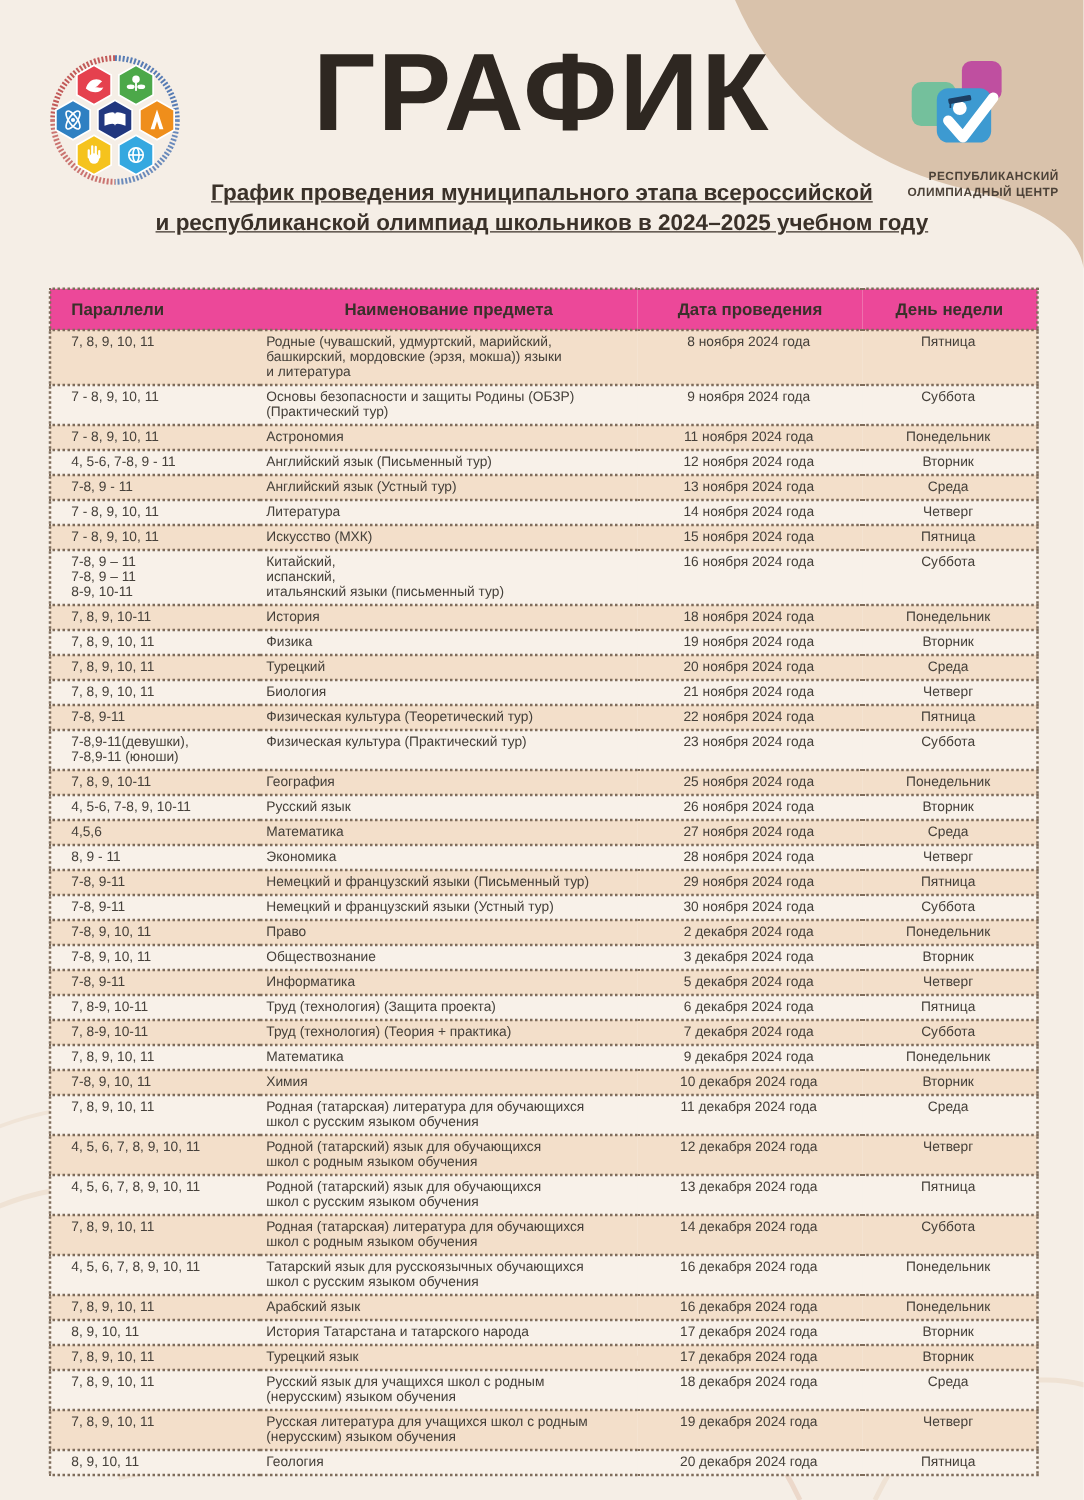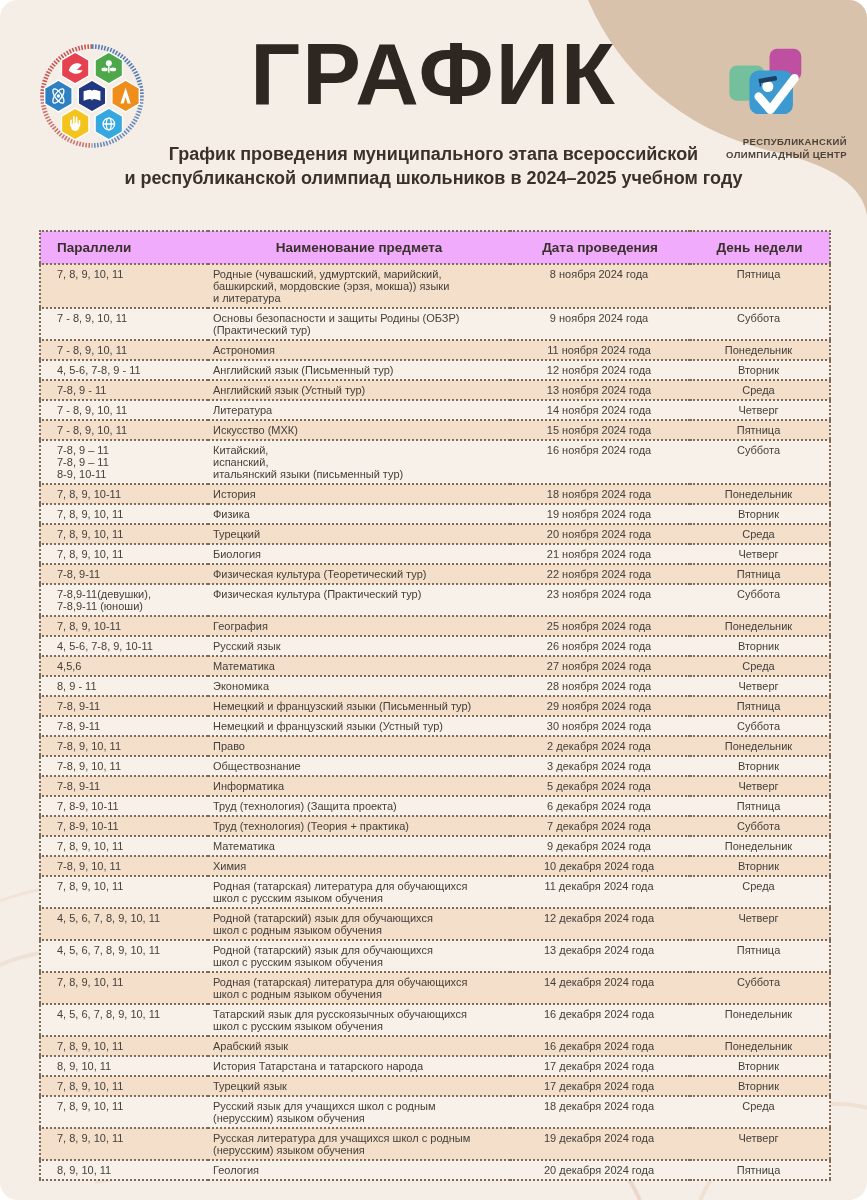--- a/index.html
+++ b/index.html
@@ -1,46 +1,45 @@
 <!DOCTYPE html>
 <html><head>
 <meta charset="utf-8">
 <style>
   html,body{margin:0;padding:0;}
   .sheet{
     position:relative;width:867px;height:1200px;overflow:hidden;
     background:#f5eee6;font-family:"Liberation Sans",sans-serif;
     color:#46403a;
-    border-radius:18px;
   }
   
   .bg-decor{position:absolute;inset:0;pointer-events:none;}
   
   .emblem{position:absolute;left:36px;top:40px;width:112px;height:112px;}
   .page-title{
     position:absolute;left:0;right:0;top:28px;text-align:center;
     font-size:88px;font-weight:700;letter-spacing:2px;color:#2e2721;line-height:1.05;
   }
   .roc{position:absolute;right:20px;top:48px;width:160px;text-align:center;}
   .roc svg{display:block;margin:0 auto;}
   .roc-text{margin-top:5px;font-size:9.5px;font-weight:700;line-height:1.4;
     letter-spacing:.4px;color:#4c4238;text-align:right;}
   .subtitle{
     position:absolute;left:0;right:0;top:143px;text-align:center;
-    font-size:18px;font-weight:700;color:#3a3129;line-height:1.32;
+    font-size:18px;font-weight:700;color:#3a3129;line-height:1.32;text-decoration:underline;
   }
   
   .table-wrap{position:absolute;left:39px;top:230px;width:790px;}
   table.schedule{
     width:790px;border-collapse:collapse;table-layout:fixed;
     border:2px dotted #7e6c5b;
   }
   col.c1{width:168px;} col.c2{width:302px;} col.c3{width:180px;} col.c4{width:140px;}
   thead th{
-    background:#f0abfc;color:#39312a;font-size:13.5px;font-weight:700;
+    background:#ec4899;color:#39312a;font-size:13.5px;font-weight:700;
     padding:8px 15px;border-bottom:2px dotted #7e6c5b;text-align:center;
   }
   thead th:first-child{text-align:left;padding-left:16px;}
   tbody td{
     font-size:11px;line-height:12px;padding:3px 2px 3px 0;
     vertical-align:top;white-space:pre-line;color:#45403a;
   }
   tbody tr{border-bottom:2px dotted #7e6c5b;}
   tbody tr:nth-child(odd){background:#f3dfca;}
   tbody tr:nth-child(even){background:#f8f1e9;}

